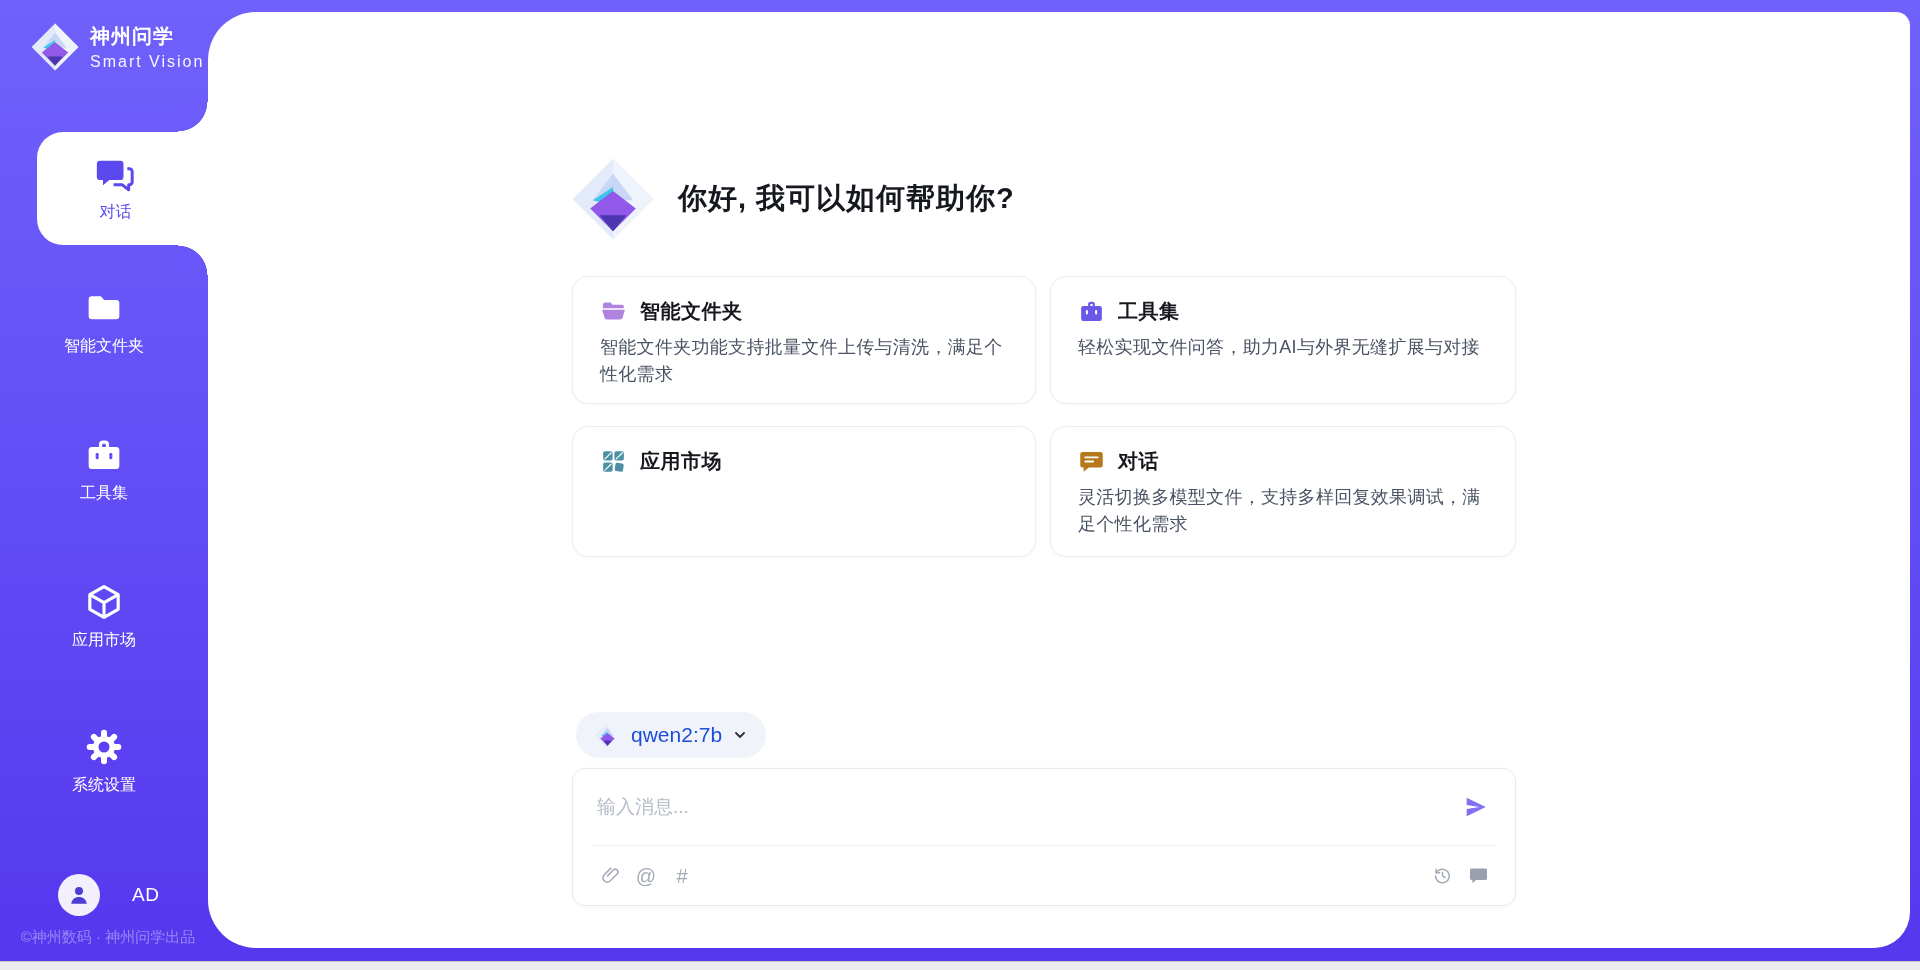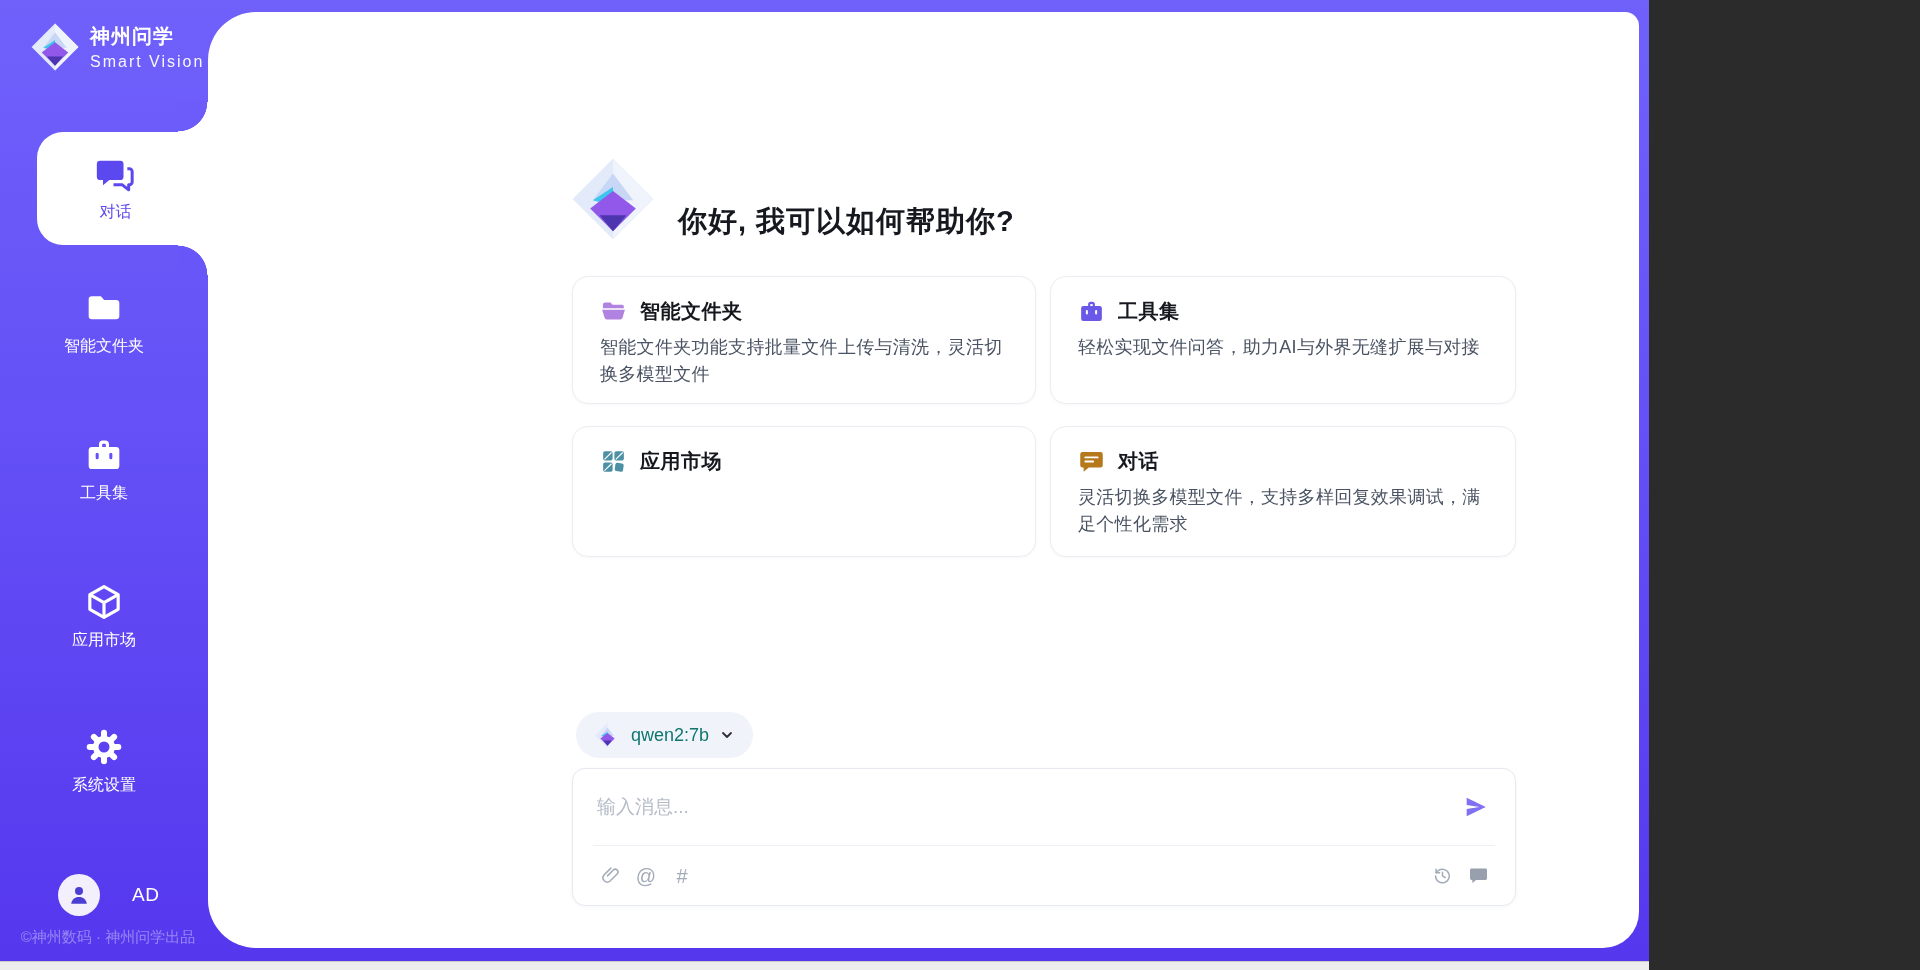--- a/index.html
+++ b/index.html
@@ -1,18 +1,18 @@
 <!DOCTYPE html>
 <html><head>
 <meta charset="utf-8">
 <style>
   * { margin:0; padding:0; box-sizing:border-box; }
   html,body { background:#2b2b2b; }
   body { font-family:"Liberation Sans","DejaVu Sans",sans-serif; }
-  .stage { position:relative; width:1649px; height:970px; overflow:hidden;
+  .stage { position:relative; width:1920px; height:970px; overflow:hidden;
            background:linear-gradient(180deg,#7061fb 0%, #6450f6 45%, #5537ee 100%); }
 
   
   .sidebar { position:absolute; left:0; top:0; width:208px; height:970px; }
   .logo { position:absolute; left:30px; top:22px; display:flex; align-items:center; gap:10px; cursor:pointer; }
   .gem-logo { width:50px; height:50px; }
   .brand-cn { color:#fff; font-size:20px; font-weight:700; letter-spacing:1px; }
   .brand-en { color:rgba(255,255,255,.95); font-size:16px; letter-spacing:2px; margin-top:3px; }
 
   .nav-item { position:absolute; left:0; width:208px; height:82px; display:flex; flex-direction:column;
@@ -35,40 +35,40 @@
             align-items:center; justify-content:center; }
   .avatar svg { width:26px; height:26px; }
   .user-name { color:#fff; font-size:19px; letter-spacing:.5px; }
   .copyright { position:absolute; left:12px; top:928px; width:192px; color:rgba(255,255,255,.38);
                font-size:15px; white-space:nowrap;text-align:center; }
 
   
   .panel { position:absolute; left:208px; top:12px; right:10px; bottom:22px; background:#fff;
            border-radius:48px 14px 36px 48px; }
 
-  .greeting { position:absolute; left:570px; top:156px; display:flex; align-items:flex-end; gap:22px; }
+  .greeting { position:absolute; left:570px; top:156px; display:flex; align-items:center; gap:22px; }
   .gem-hero { width:86px; height:86px; }
   .greeting h1 { font-size:29px; font-weight:700; color:#15181e; letter-spacing:1px; }
 
   .card { position:absolute; background:#fff; border:1px solid #ebedf2; border-radius:16px;
           padding:21px 27px; box-shadow:0 1px 3px rgba(30,40,80,.04); cursor:pointer; }
   .card-head { display:flex; align-items:center; gap:13px; }
   .card-icon { width:27px; height:27px; display:inline-flex; }
   .card-icon svg { width:27px; height:27px; }
   .card-title { font-size:20px; font-weight:700; color:#16181d; letter-spacing:.5px; }
   .card-desc { margin-top:9px; font-size:18px; line-height:1.5; color:#4a5363; letter-spacing:.3px; }
   .card-1 { left:572px; top:276px; width:464px; height:128px; }
   .card-2 { left:1050px; top:276px; width:466px; height:128px; }
   .card-3 { left:572px; top:426px; width:464px; height:131px; }
   .card-4 { left:1050px; top:426px; width:466px; height:131px; }
 
   .model-pill { position:absolute; left:576px; top:712px; height:46px; padding:0 18px; background:#f1f3fa;
                 border-radius:23px; display:flex; align-items:center; gap:10px; cursor:pointer; border:none; }
   .gem-pill { width:27px; height:27px; }
-  .model-name { font-size:18px; color:#0f766e; }
+  .model-name { font-size:21px; color:#1d4ed8; }
   .chev { width:16px; height:16px; }
 
   .composer { position:absolute; left:572px; top:768px; width:944px; height:138px; background:#fff;
               border:1px solid #e7e9f0; border-radius:13px; box-shadow:0 1px 4px rgba(30,40,80,.04); }
   .msg-row { height:76px; display:flex; align-items:center; padding:0 24px; gap:12px; }
   .msg-input { flex:1; border:none; outline:none; font-size:19px; color:#333; background:transparent;
                font-family:"Liberation Sans","DejaVu Sans",sans-serif; }
   .msg-input::placeholder { color:#b5bcc8; }
   .send-btn { background:none; border:none; cursor:pointer; display:flex; padding:2px; }
   .send-btn svg { width:26px; height:26px; }
@@ -205,21 +205,21 @@
       <span class="card-icon">
         <svg viewBox="0 0 24 24">
             <g fill="#b183e0">
           <path d="M2.6 6a2 2 0 0 1 2-2h4.7l1.9 2h8.3a1.7 1.7 0 0 1 1.7 1.7V9H2.6z"></path>
           <path d="M1.9 10.4h20.3l-2.2 7.2a2 2 0 0 1-1.9 1.4H6a2 2 0 0 1-1.9-1.4z"></path>
         </g>
           </svg>
       </span>
       <span class="card-title">智能文件夹</span>
     </div>
-    <p class="card-desc">智能文件夹功能支持批量文件上传与清洗，灵活切换多模型文件</p>
+    <p class="card-desc">智能文件夹功能支持批量文件上传与清洗，满足个性化需求</p>
   </div>
 
   <div class="card card-2">
     <div class="card-head">
       <span class="card-icon">
         <svg viewBox="0 0 24 24">
           <defs>
               <mask id="bcm2">
                 <rect width="24" height="24" fill="#fff"></rect>
             <rect x="7" y="10.6" width="1.8" height="4" rx=".9" fill="#000"></rect>

